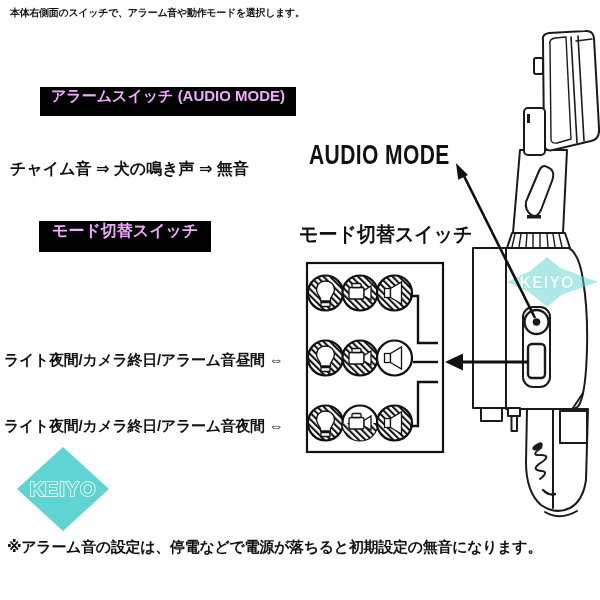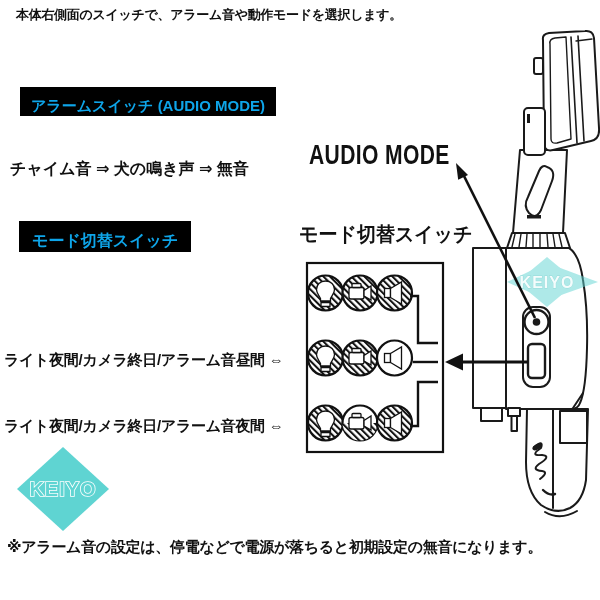--- a/index.html
+++ b/index.html
@@ -1,24 +1,24 @@
 <!DOCTYPE html>
 <html><head>
 <meta charset="utf-8">
 <style>
   html,body{margin:0;padding:0;background:#fff;}
   .page{
     position:relative;width:600px;height:600px;background:#ffffff;overflow:hidden;
     font-family:"Liberation Sans","DejaVu Sans",sans-serif;color:#111;
   }
   .txt{position:absolute;white-space:nowrap;font-weight:bold;color:#111;}
-  .top-note{left:16px;top:6px;font-size:13px;letter-spacing:-0.3px;}
+  .top-note{left:10px;top:6px;font-size:10px;letter-spacing:-0.3px;}
   .black-box{
-    position:absolute;background:#000;color:#0ea5e9;font-weight:bold;
-    display:flex;align-items:flex-end;white-space:nowrap;
+    position:absolute;background:#000;color:#f0abfc;font-weight:bold;
+    display:flex;align-items:flex-start;white-space:nowrap;margin-left:20px;
   }
   .alarm-box{left:20px;top:87px;height:29px;padding:0 11px;font-size:15px;}
   .mode-box{left:19px;top:221px;height:31px;padding:0 13px;font-size:16px;}
   .alarm-desc{left:10px;top:127px;font-size:16px;}
   .alarm-seq{left:10px;top:159px;font-size:16px;}
   .mode-row{font-size:15px;letter-spacing:-0.3px;}
   .mode-row-0{left:4px;top:281px;}
   .mode-row-1{left:4px;top:351px;}
   .mode-row-2{left:4px;top:417px;}
   .audio-mode-label{

